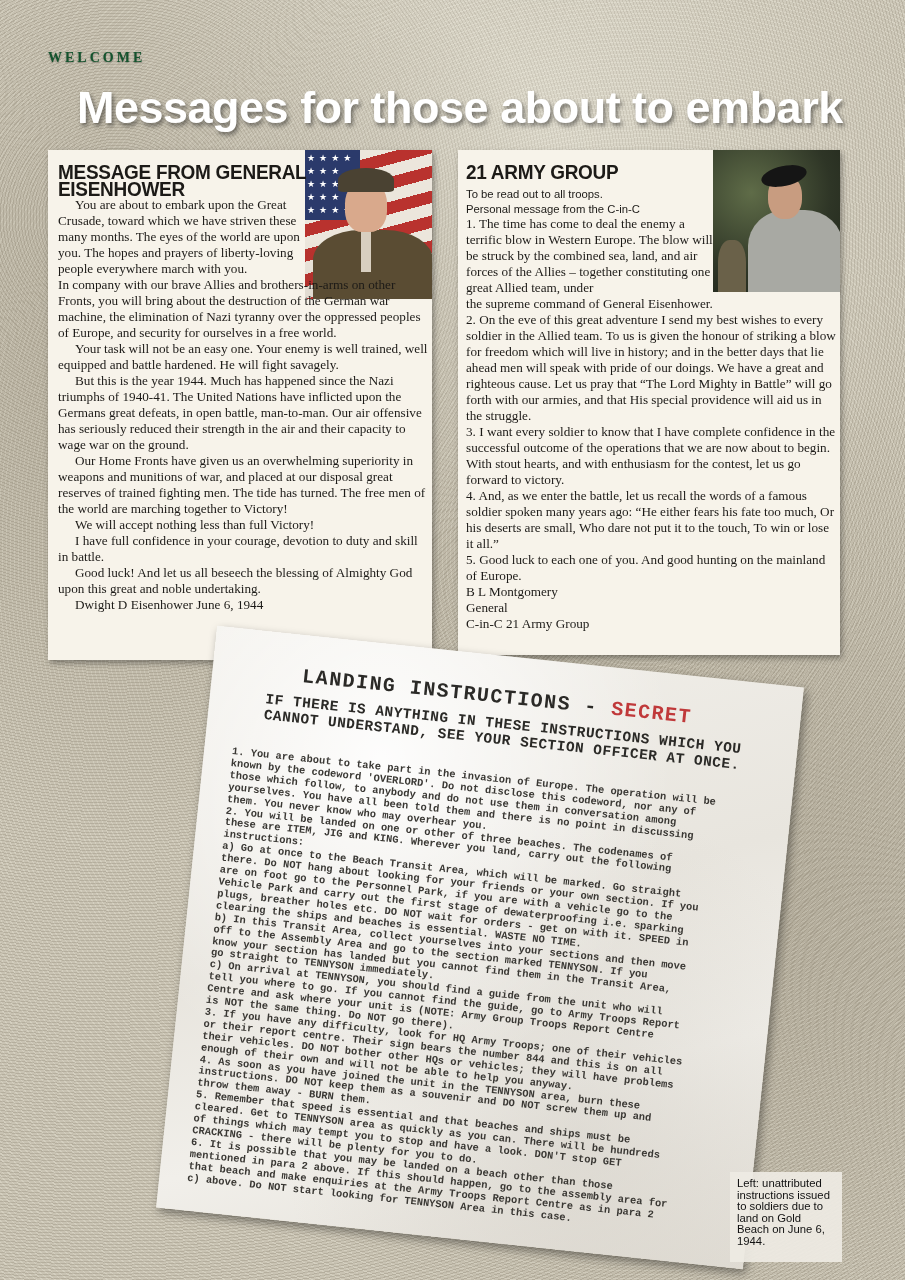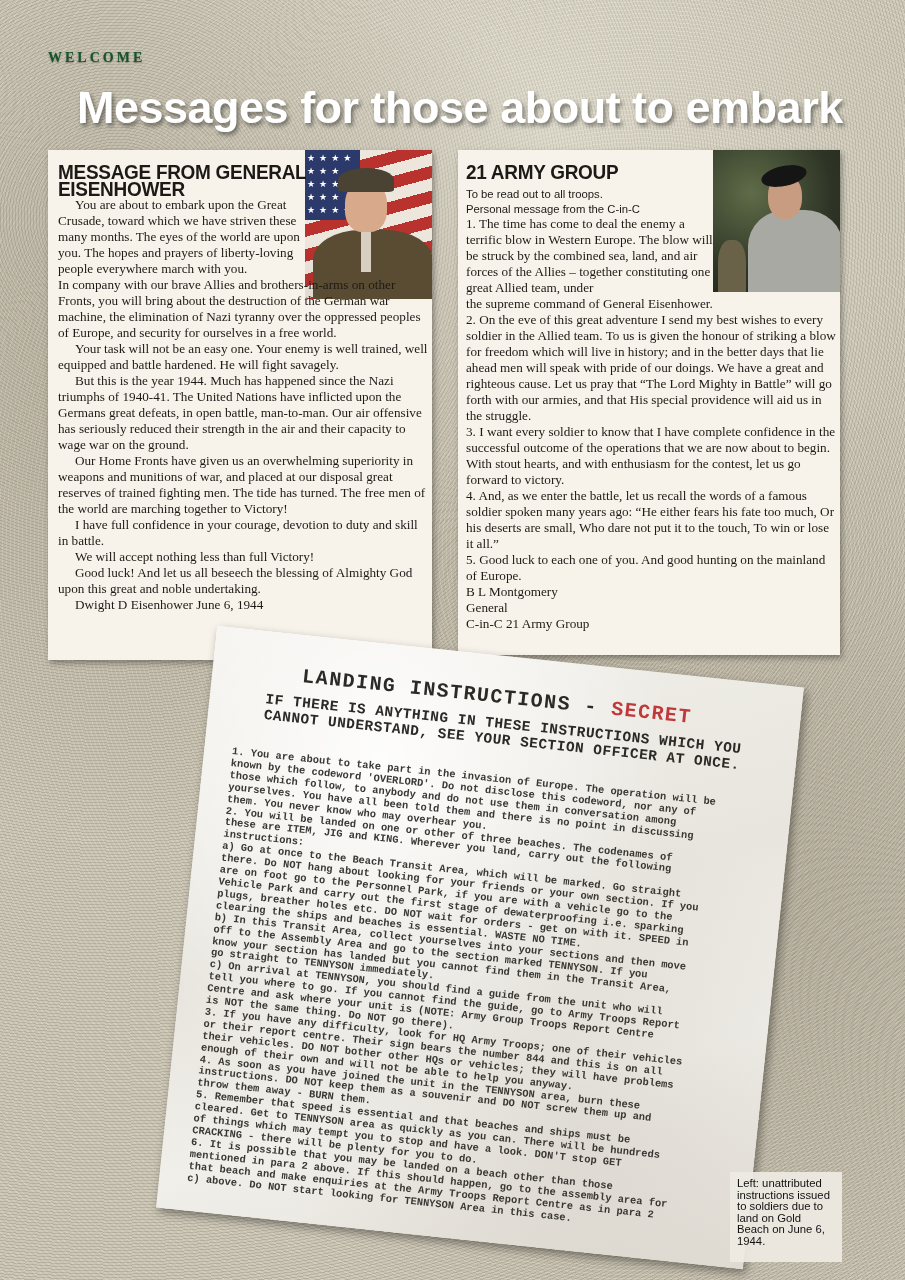--- a/index.html
+++ b/index.html
@@ -138,22 +138,22 @@
     <h2>
       <span>MESSAGE FROM GENERAL</span><br>
       <span>EISENHOWER</span>
     </h2>
     <div class="body-text">
       <p class="ind ike-intro">You are about to embark upon the Great Crusade, toward which we have striven these many months. The eyes of the world are upon you. The hopes and prayers of liberty-loving people everywhere march with you.</p>
       <p>In company with our brave Allies and brothers-in-arms on other Fronts, you will bring about the destruction of the German war machine, the elimination of Nazi tyranny over the oppressed peoples of Europe, and security for ourselves in a free world.</p>
       <p class="ind">Your task will not be an easy one. Your enemy is well trained, well equipped and battle hardened. He will fight savagely.</p>
       <p class="ind">But this is the year 1944. Much has happened since the Nazi triumphs of 1940-41. The United Nations have inflicted upon the Germans great defeats, in open battle, man-to-man. Our air offensive has seriously reduced their strength in the air and their capacity to wage war on the ground.</p>
       <p class="ind">Our Home Fronts have given us an overwhelming superiority in weapons and munitions of war, and placed at our disposal great reserves of trained fighting men. The tide has turned. The free men of the world are marching together to Victory!</p>
+      <p class="ind">We will accept nothing less than full Victory!</p>
       <p class="ind">I have full confidence in your courage, devotion to duty and skill in battle.</p>
-      <p class="ind">We will accept nothing less than full Victory!</p>
       <p class="ind">Good luck! And let us all beseech the blessing of Almighty God upon this great and noble undertaking.</p>
       <p class="ind">Dwight D Eisenhower June 6, 1944</p>
     </div>
   </div>
 </div>
 
 <div class="card card-monty">
   <div class="photo photo-monty" title="General Montgomery in beret and sweater">
     <div class="soldier"></div>
     <div class="sweater"></div>

